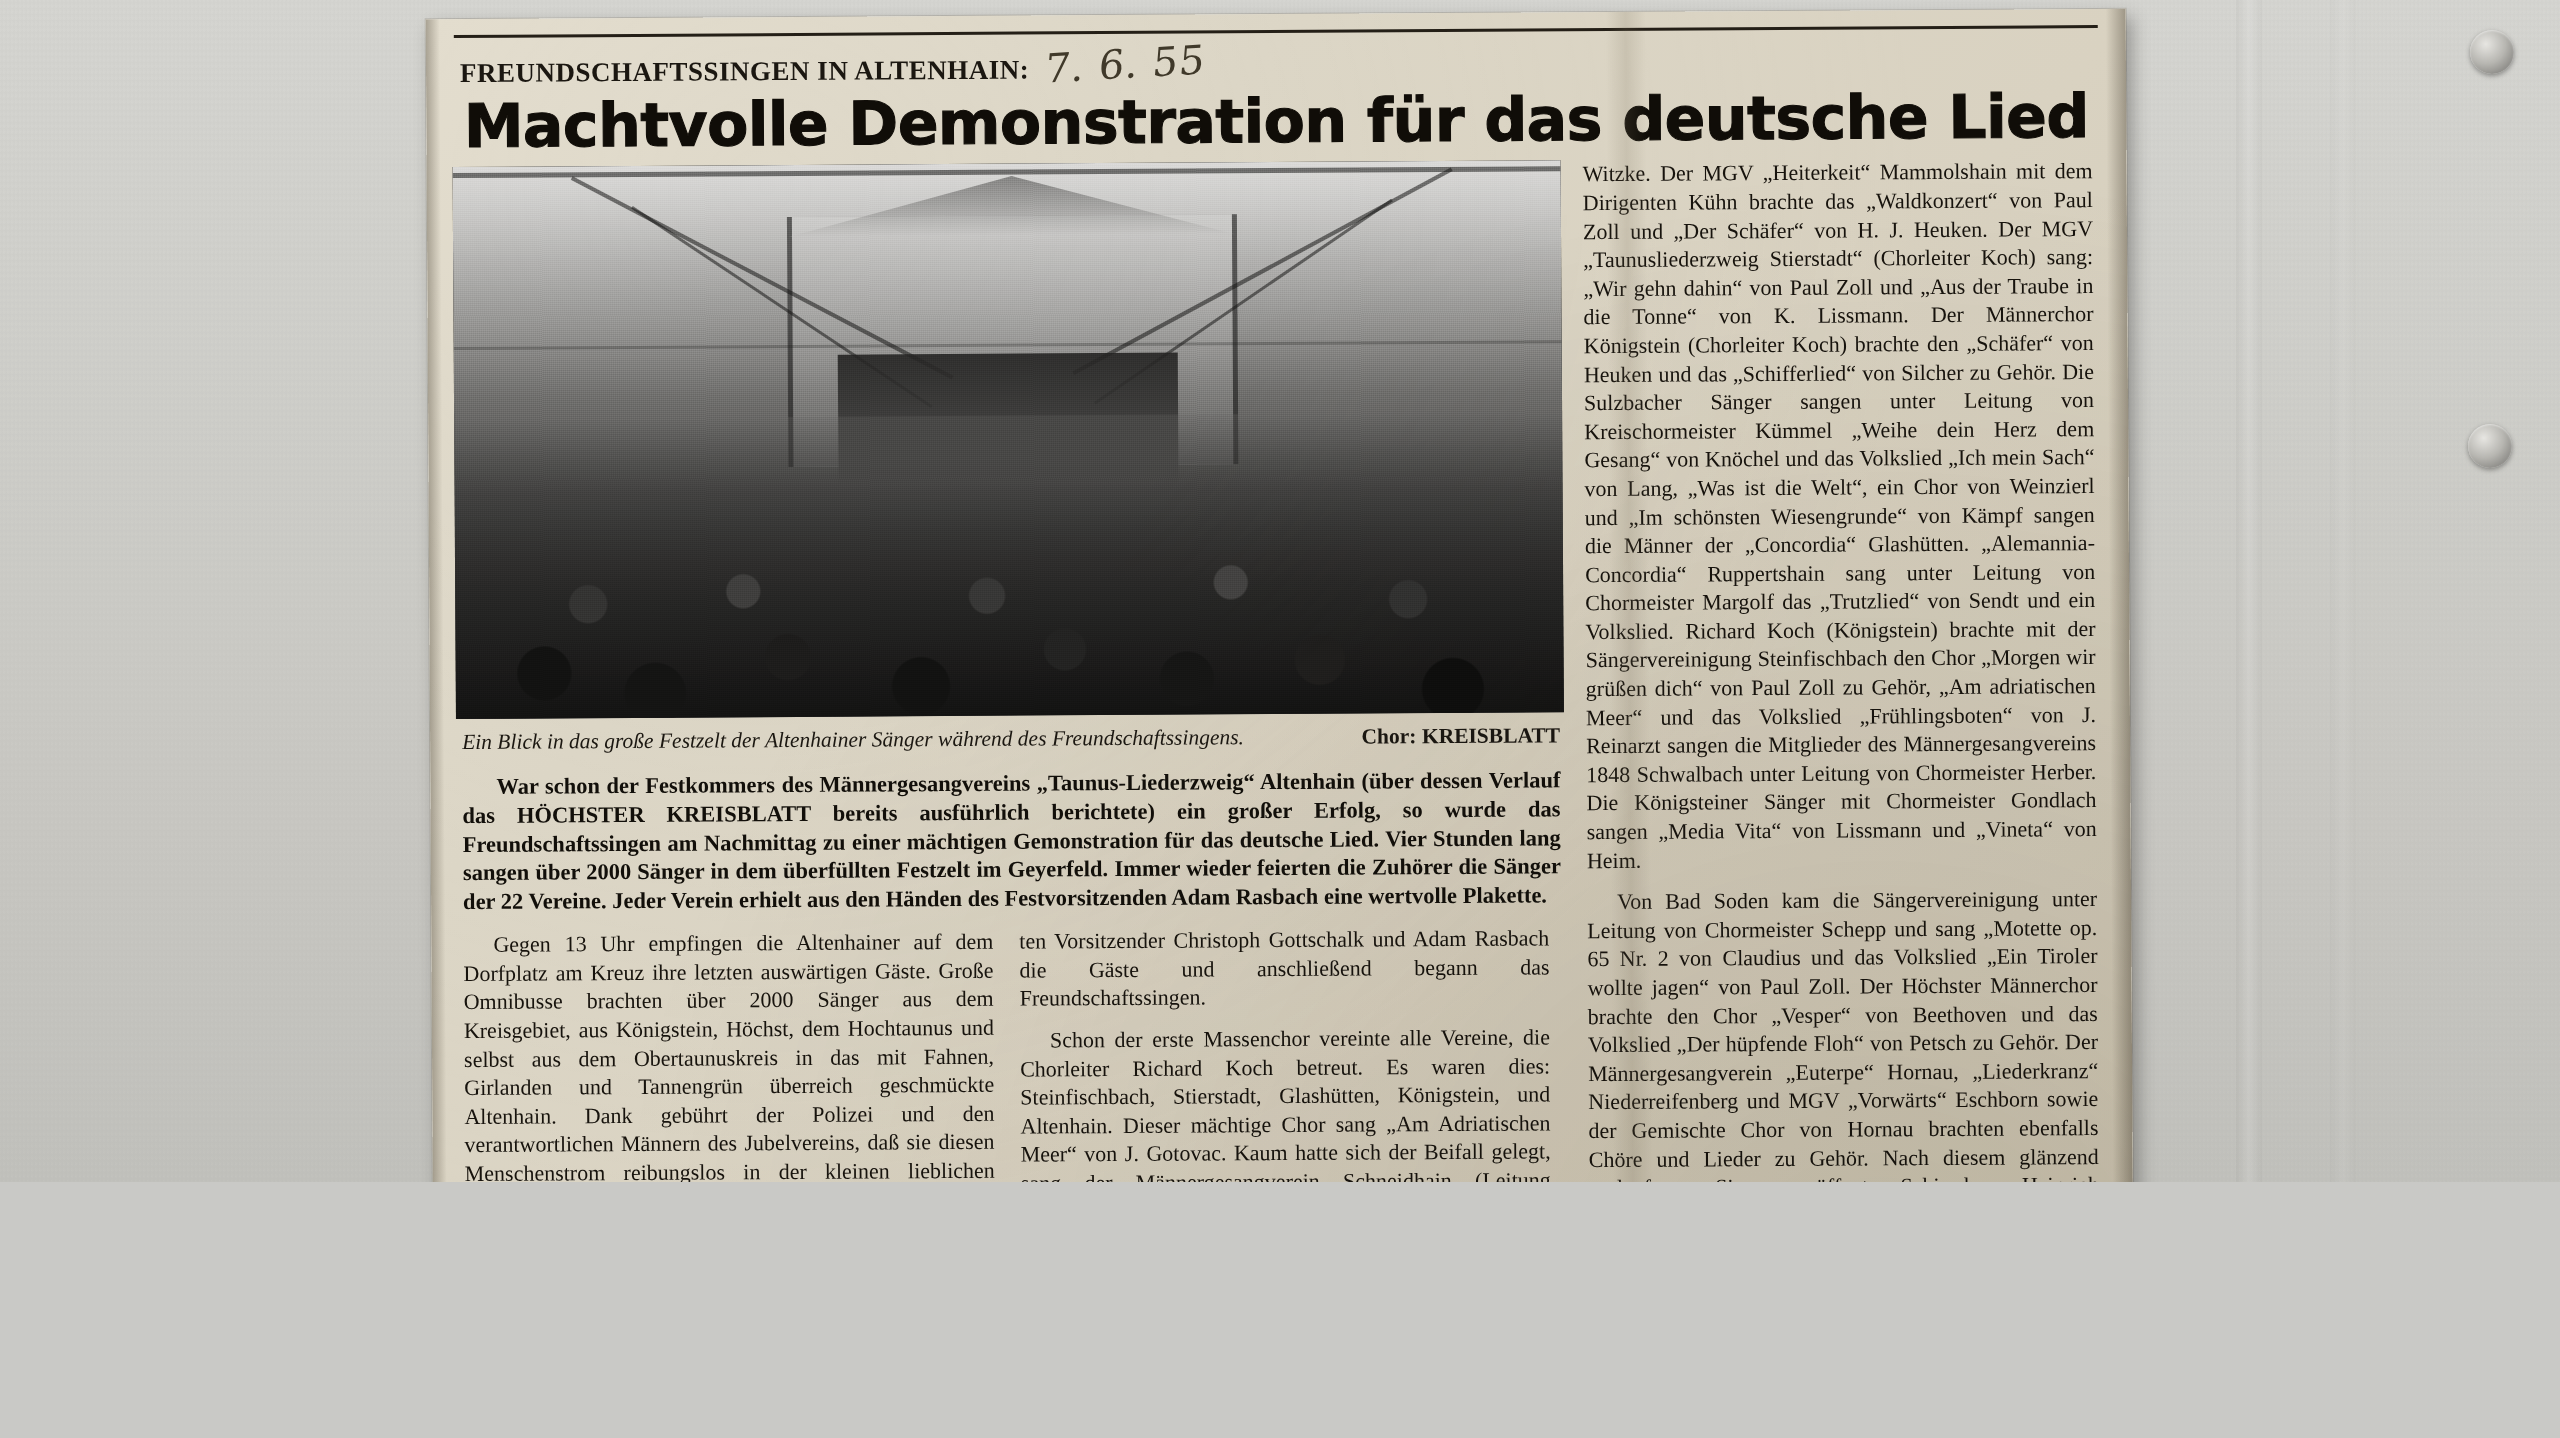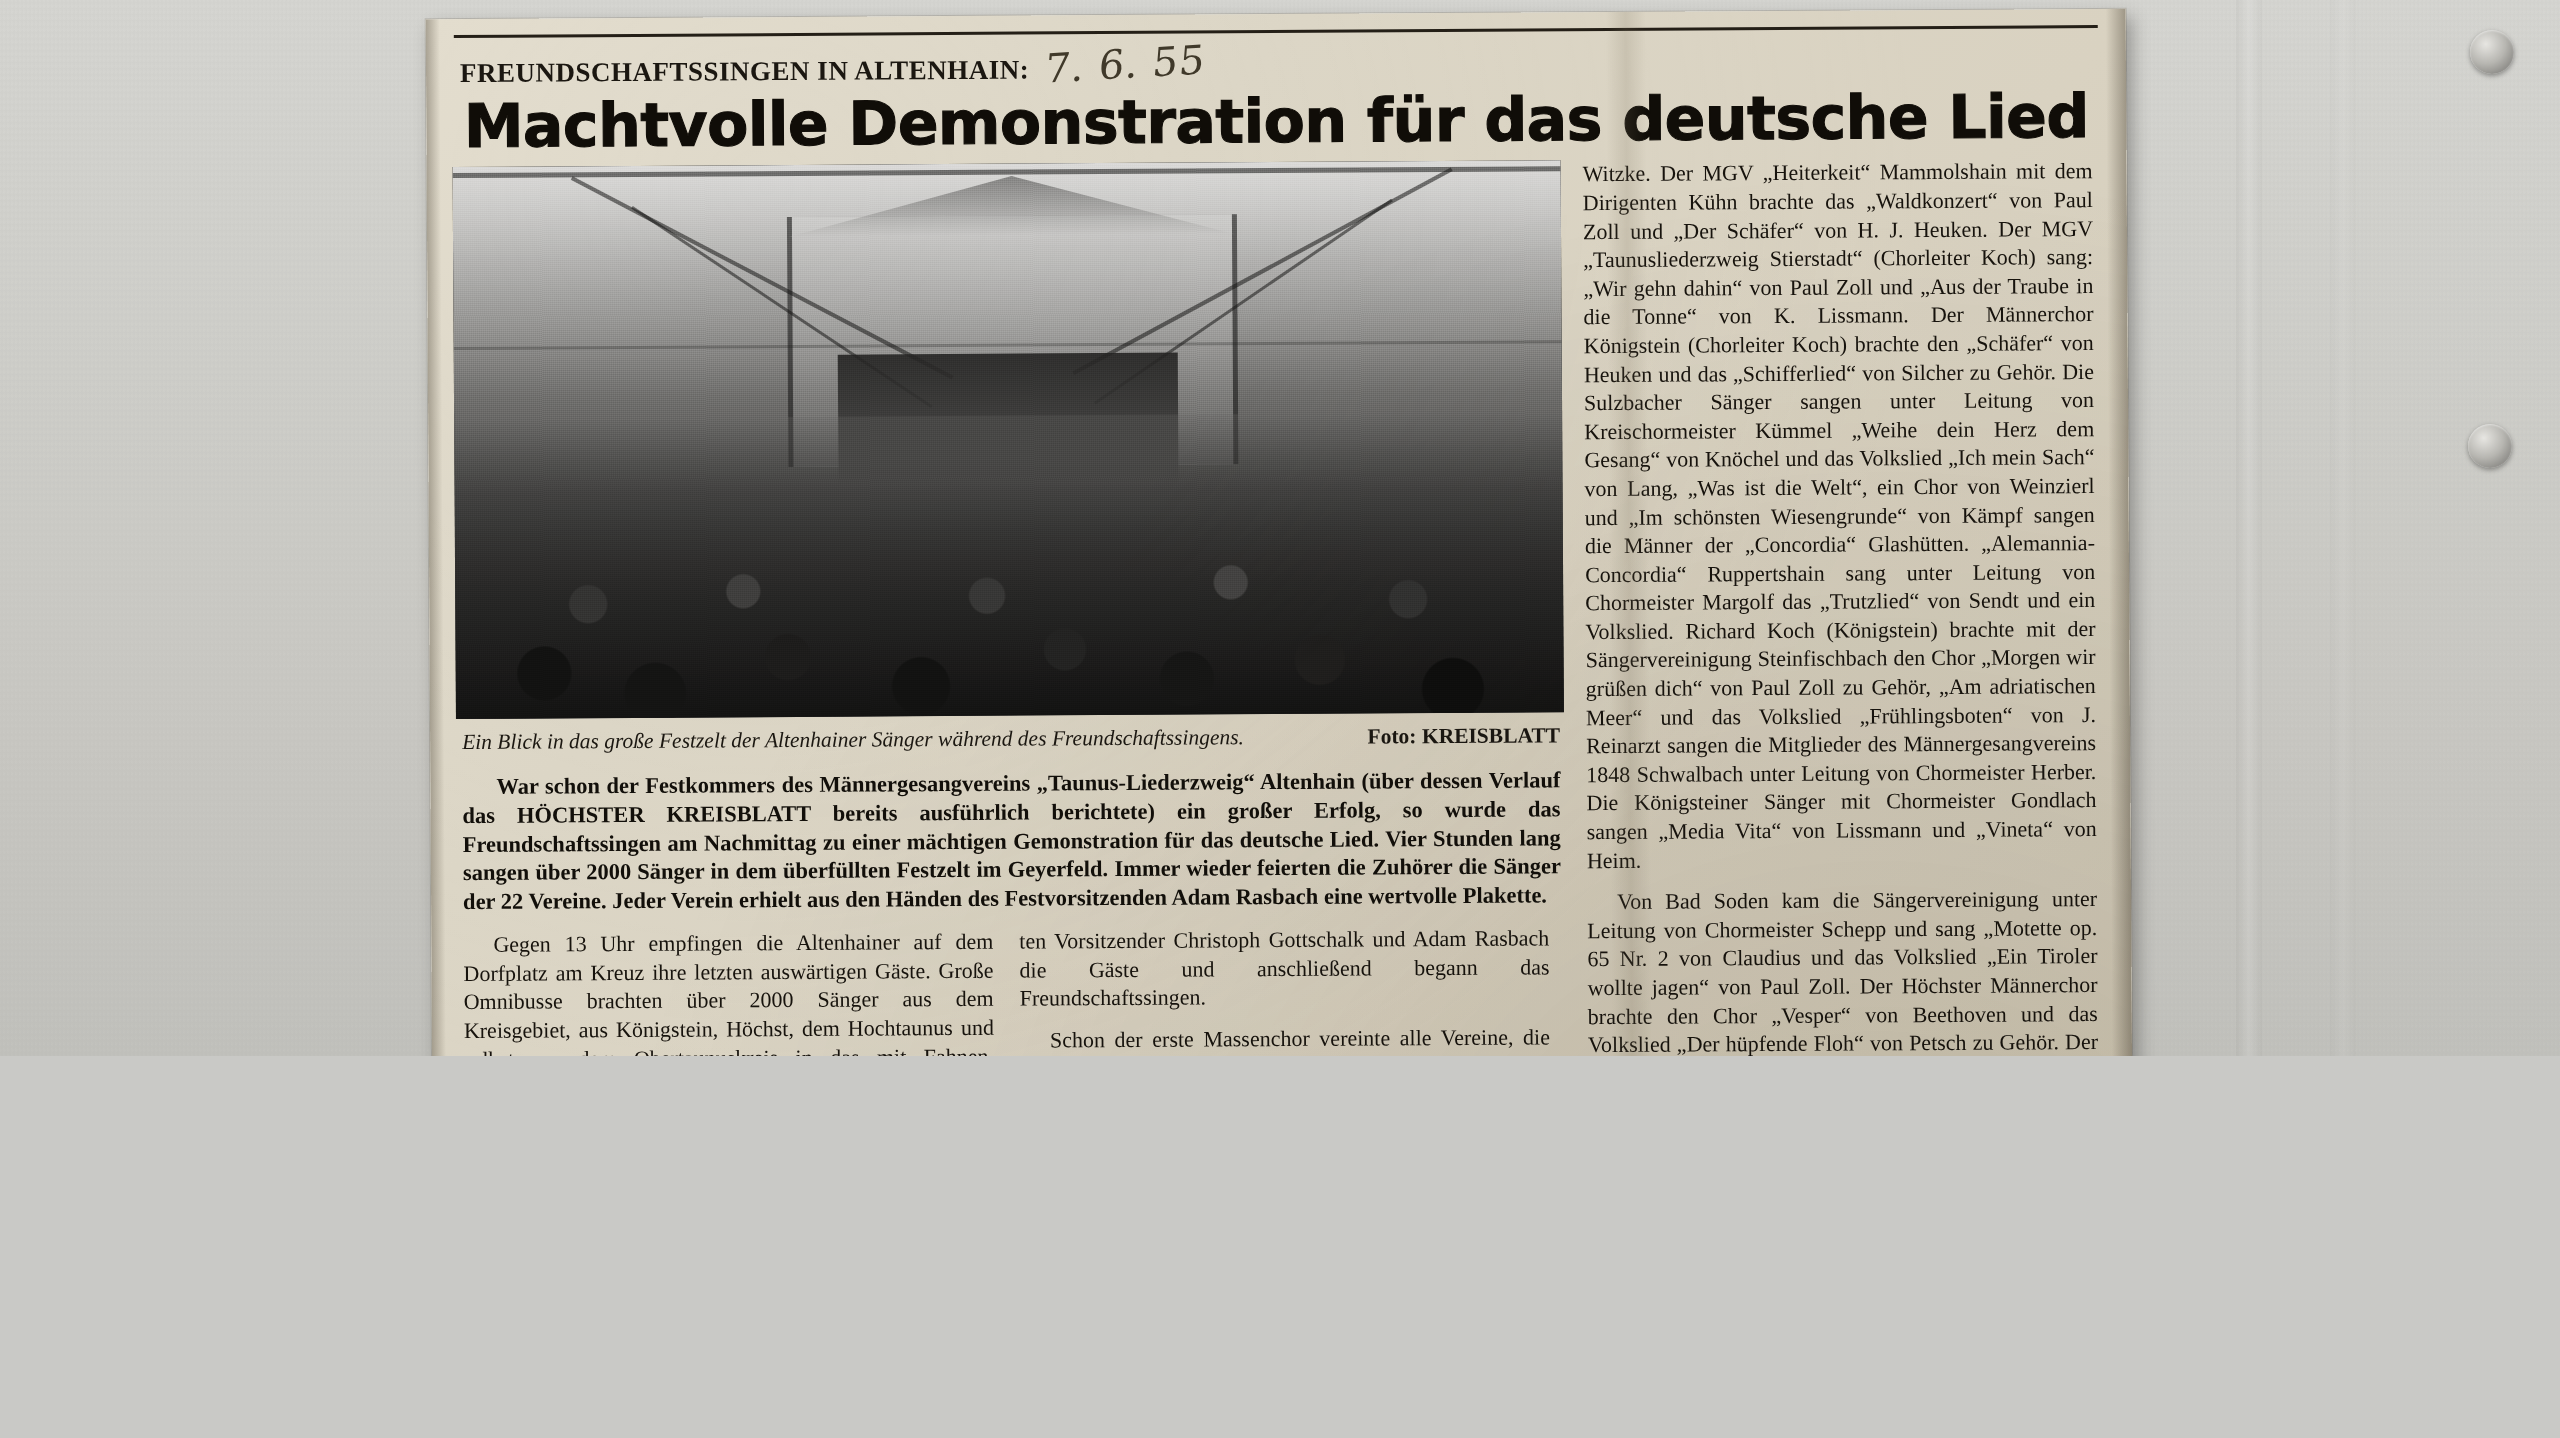--- a/index.html
+++ b/index.html
@@ -4,21 +4,21 @@
 <title>Zeitungsausschnitt</title>
 <style>
   html, body {
     margin: 0;
     padding: 0;
     background: #c9c9c6;
   }
   #page {
     position: relative;
     width: 2560px;
-    height: 1056px;
+    height: 1182px;
     overflow: hidden;
     background:
       linear-gradient(180deg, #d6d6d2 0%, #cfcfca 35%, #c9c8c3 70%, #c2c2bd 100%);
     font-family: "Liberation Serif", serif;
   }
   
   #page::before {
     content: "";
     position: absolute;
     inset: 0;
@@ -324,21 +324,21 @@
               <div class="beam" style="left:940px; top:40px; width:360px; height:3px; transform:rotate(146deg);"></div>
               <div class="beam" style="left:0; top:180px; width:1108px; height:3px; opacity:.45;"></div>
               <div class="stage"></div>
               <div class="crowd"></div>
               <div class="photo-grain"></div>
             </div>
           </div>
 
           <div class="caption">
             <span class="credit">
-              <span>Foto:</span>
+              <span>Chor:</span>
               <span>KREISBLATT</span>
             </span>
             <span>Ein Blick in das große Festzelt der Altenhainer Sänger während des Freundschaftssingens.</span>
           </div>
 
           <div class="lead">
             <span class="indent"></span><span>War schon der Festkommers des Männergesangvereins „Taunus-Liederzweig“ Altenhain (über dessen Verlauf das HÖCHSTER KREISBLATT bereits ausführlich berichtete) ein großer Erfolg, so wurde das Freundschaftssingen am Nachmittag zu einer mächtigen Gemonstration für das deutsche Lied. Vier Stunden lang sangen über 2000 Sänger in dem überfüllten Festzelt im Geyerfeld. Immer wieder feierten die Zuhörer die Sänger der 22 Vereine. Jeder Verein erhielt aus den Händen des Festvorsitzenden Adam Rasbach eine wertvolle Plakette.</span>
           </div>
 
           <div class="two-col">

